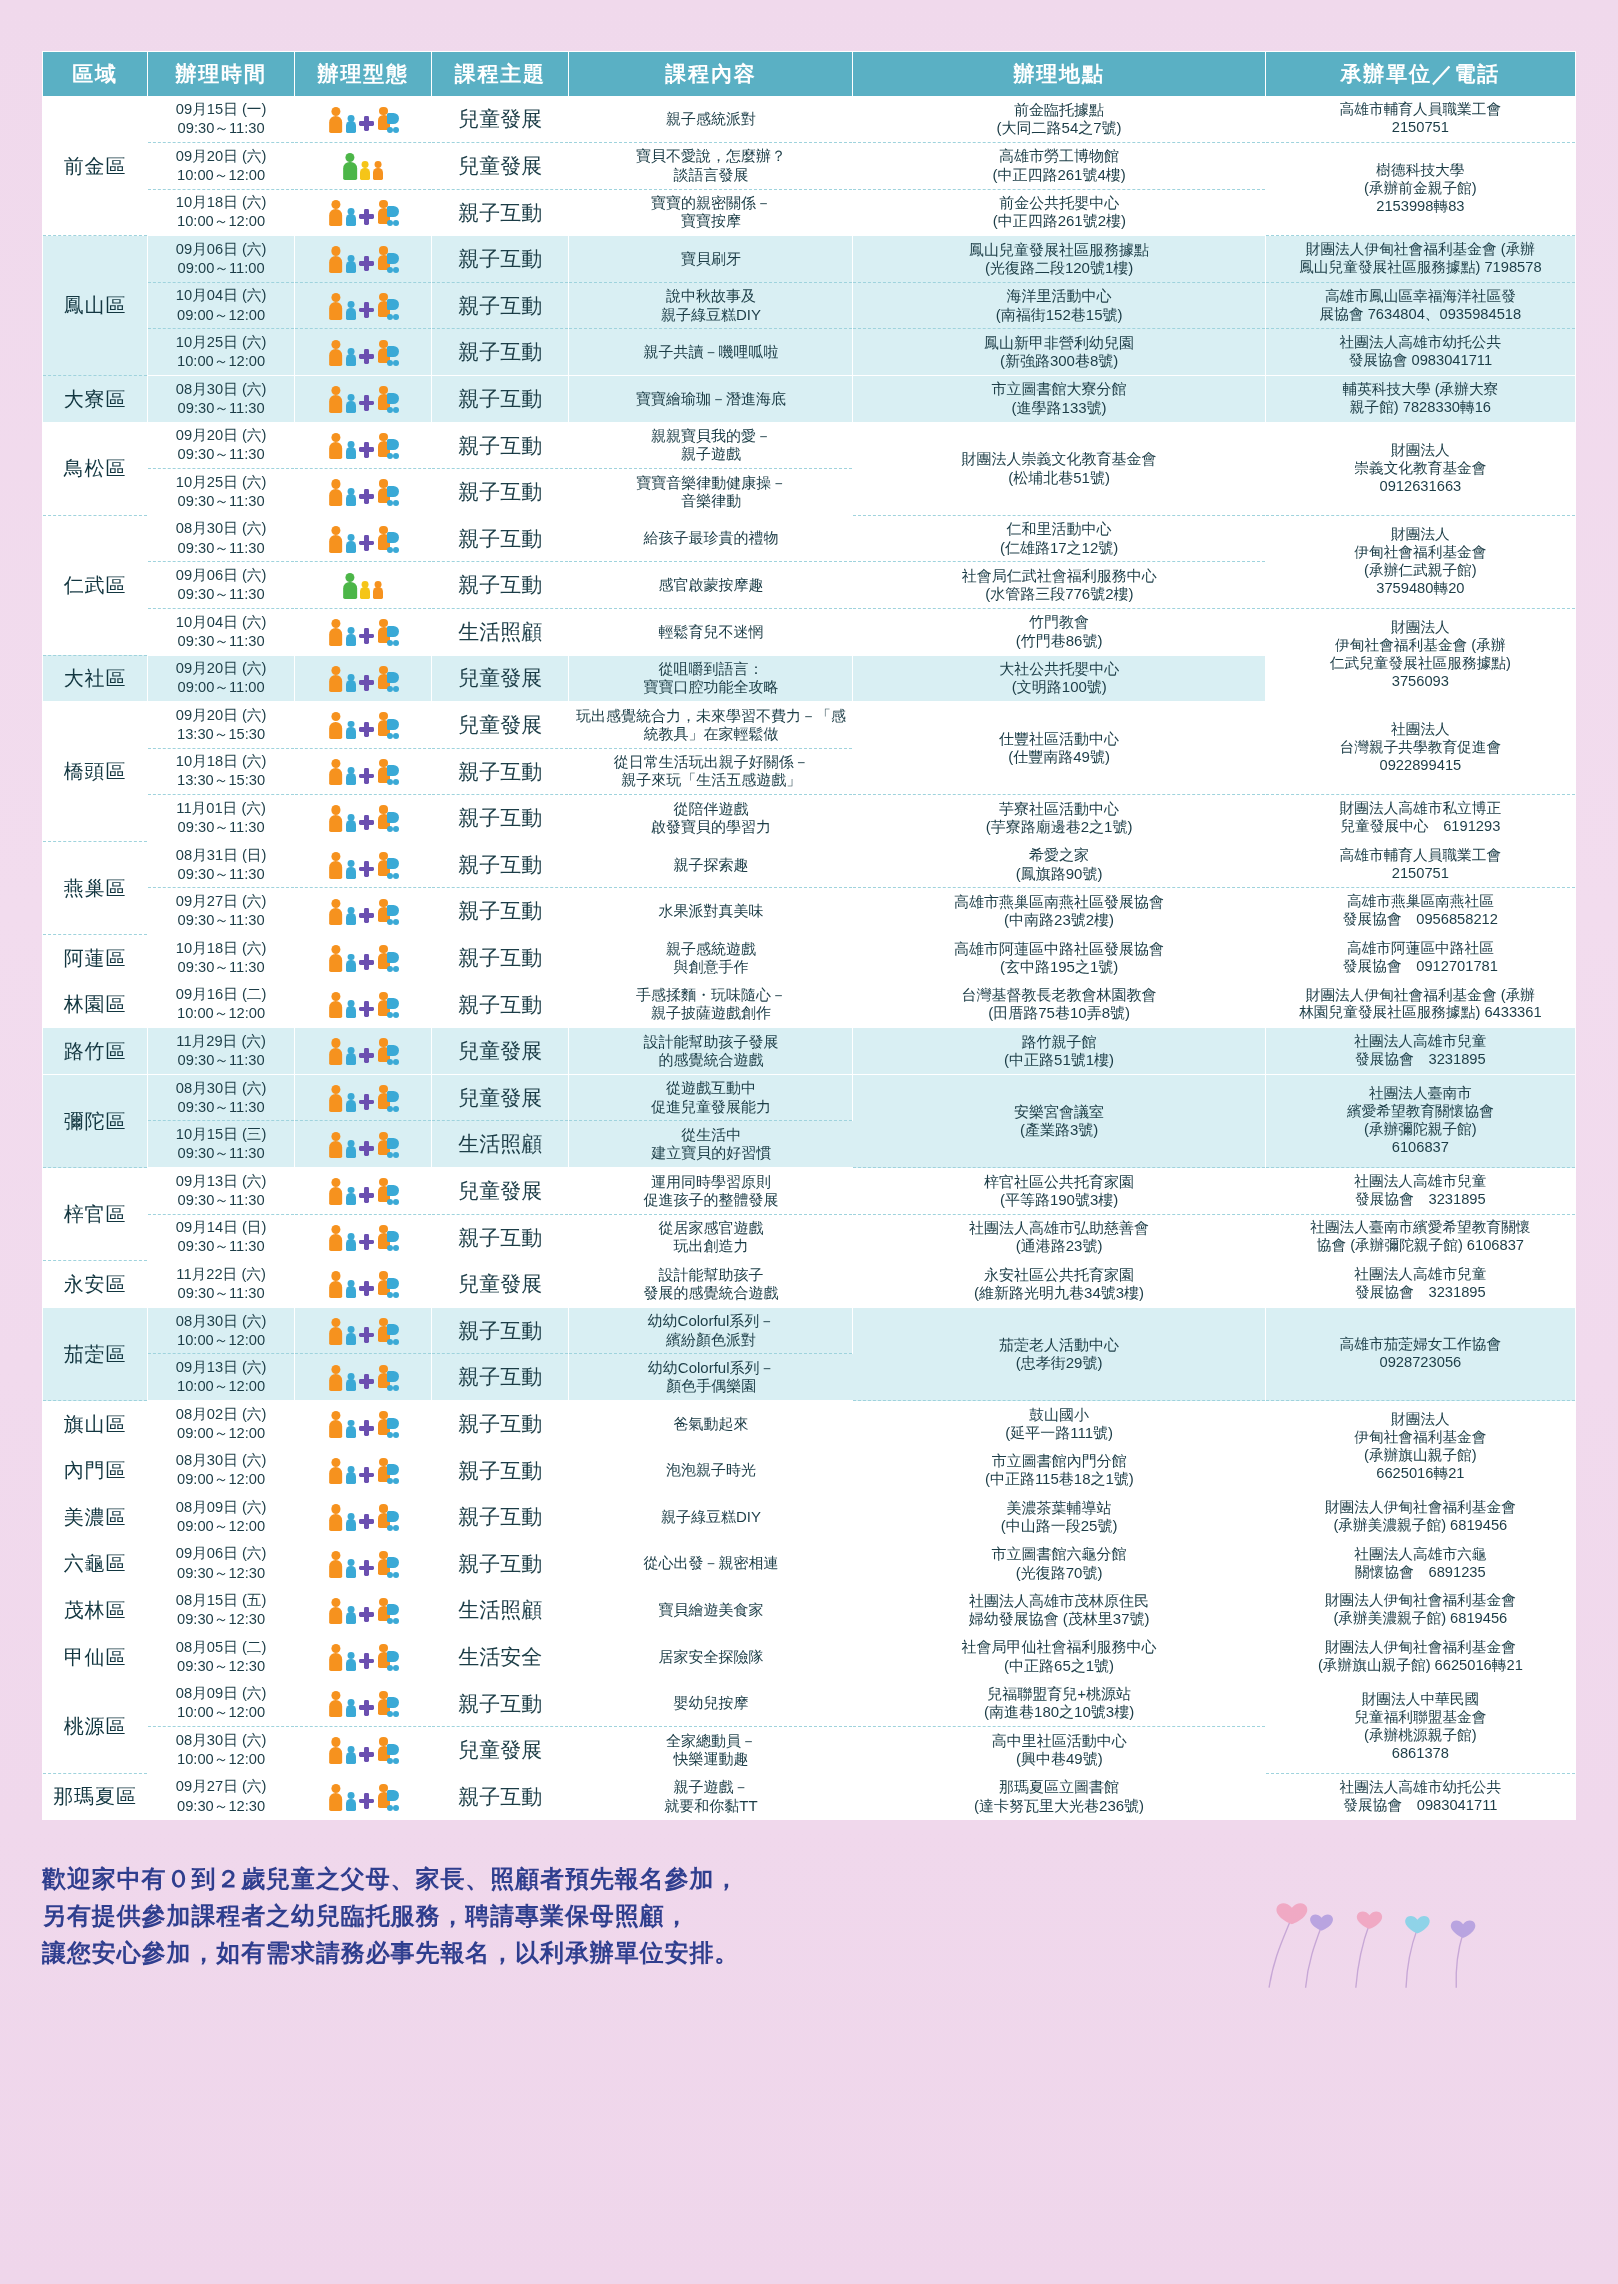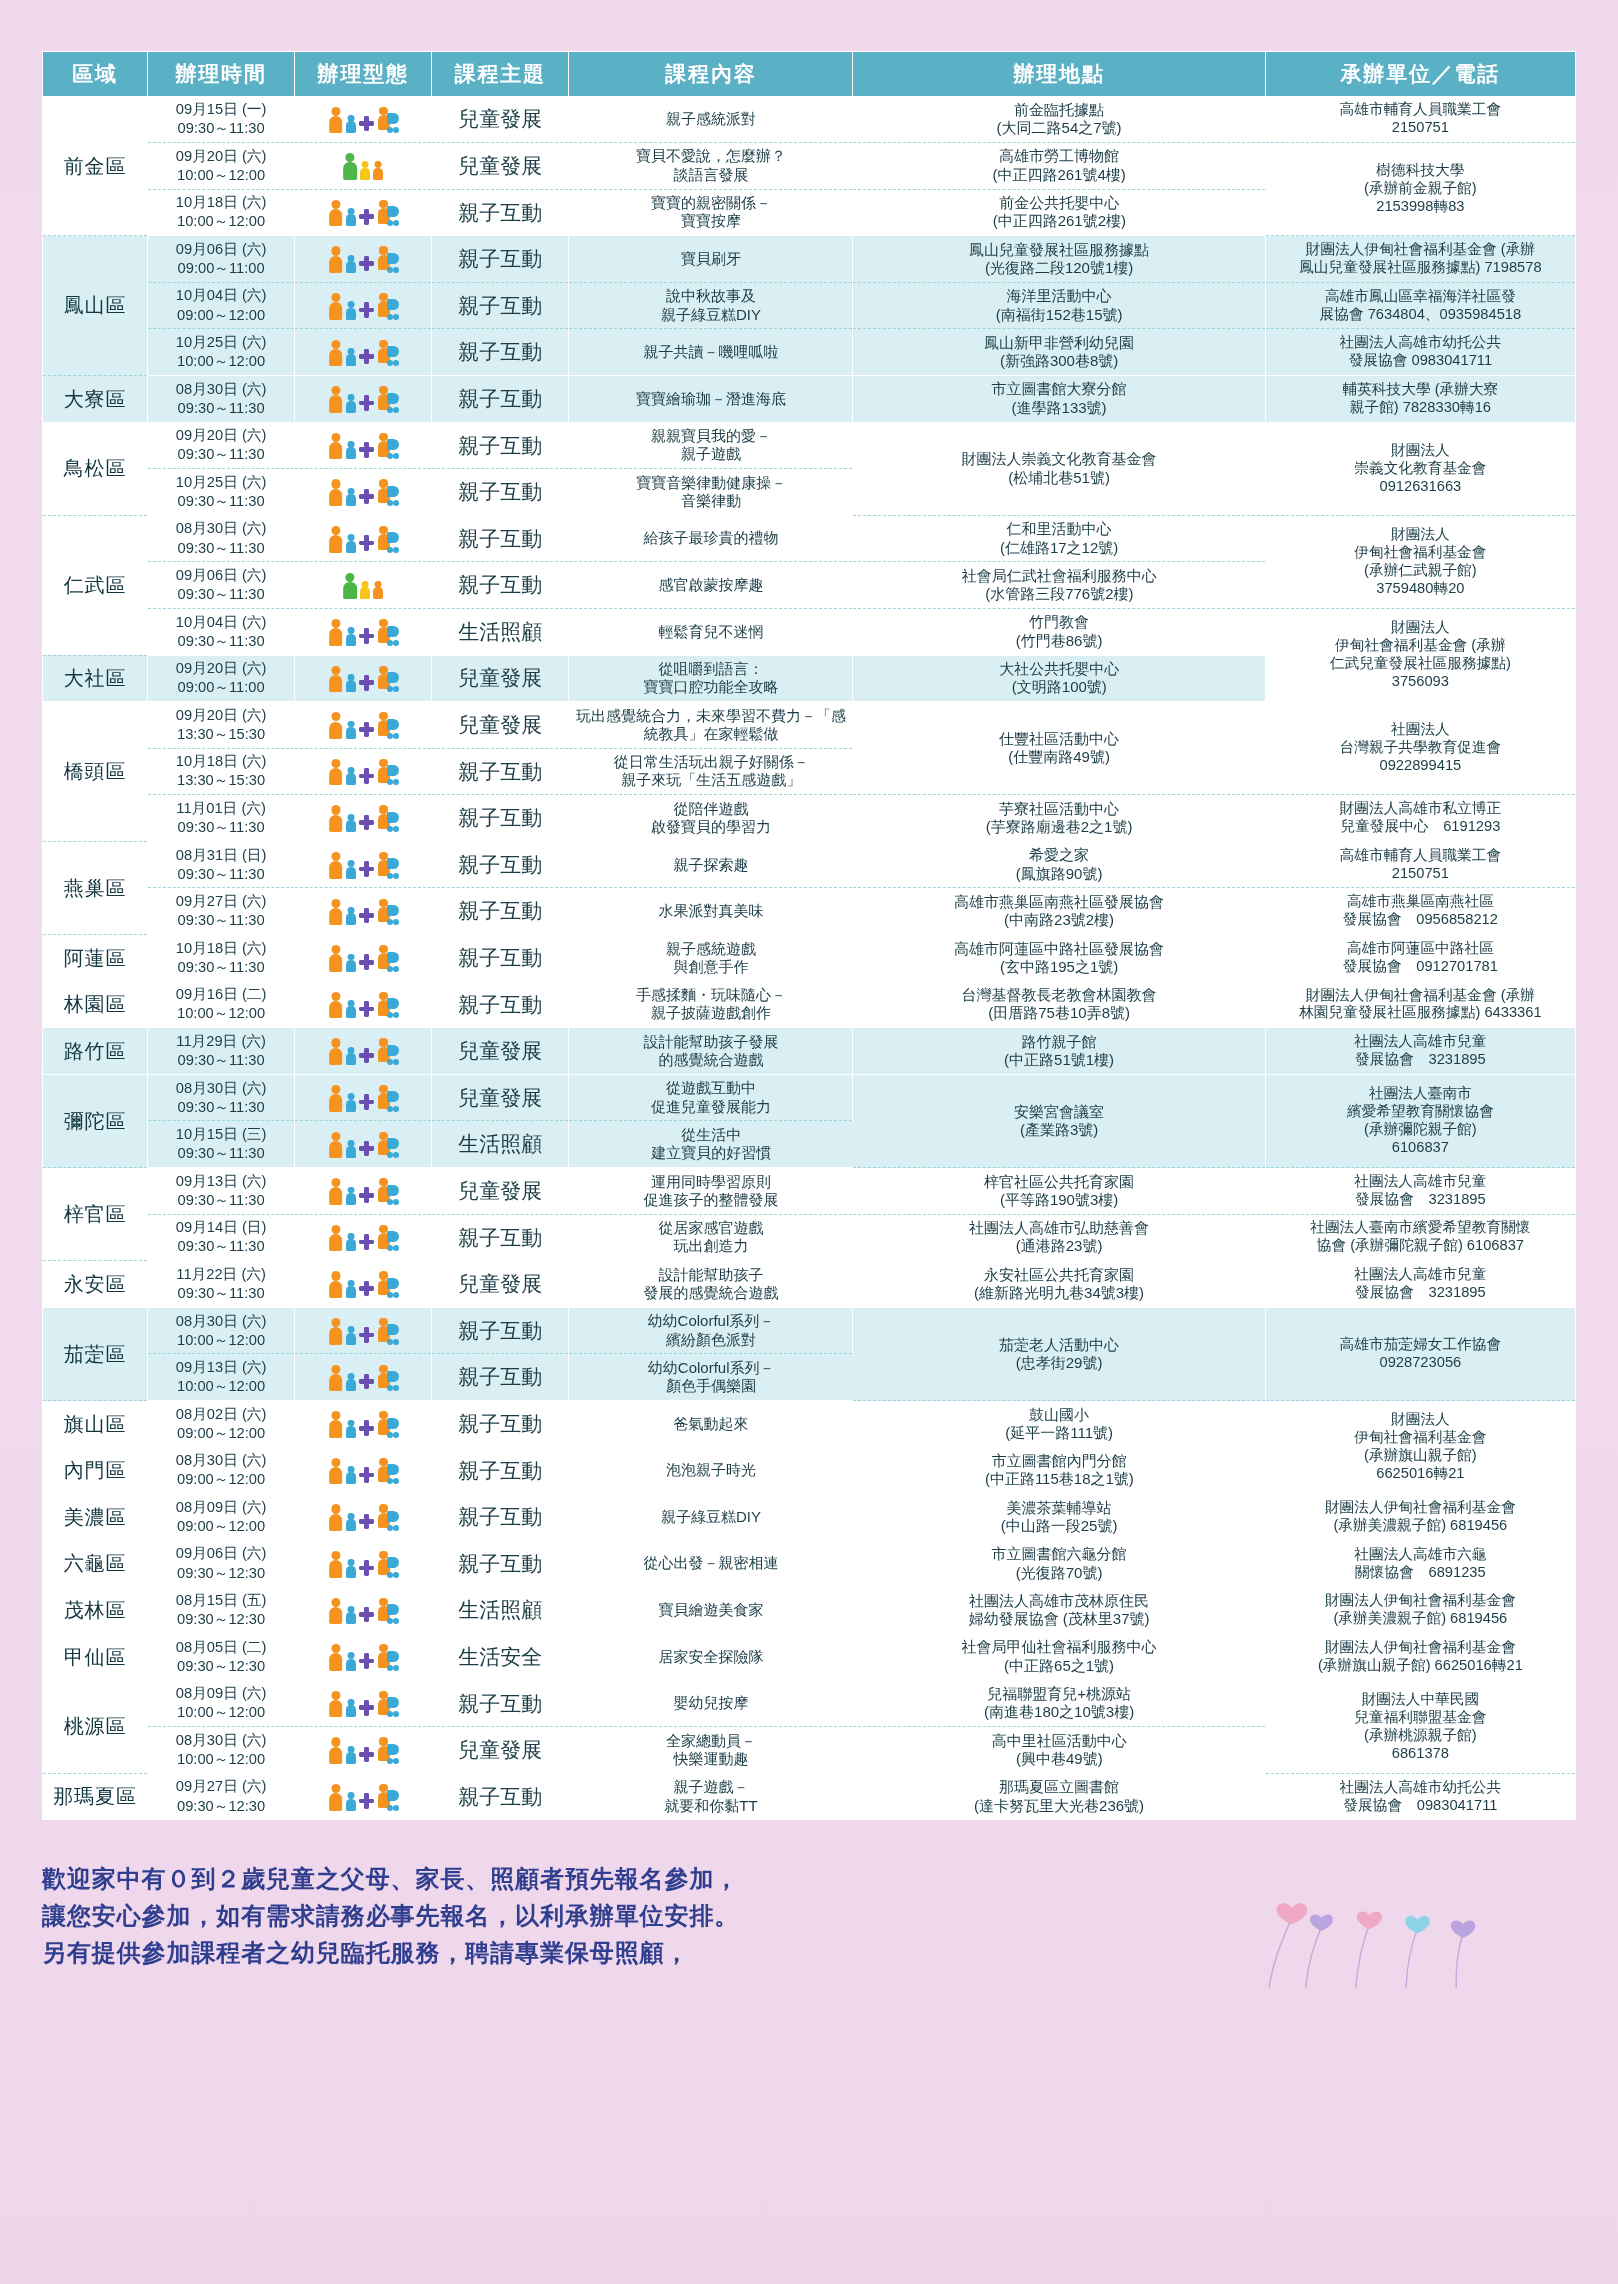--- a/index.html
+++ b/index.html
@@ -1188,22 +1188,22 @@
           <td class="topic">親子互動</td>
           <td class="content">親子遊戲－<br>就要和你黏TT</td>
           <td class="place">那瑪夏區立圖書館<br>(達卡努瓦里大光巷236號)</td>
           <td class="org">社團法人高雄市幼托公共<br>發展協會　0983041711</td>
         </tr>
       </tbody>
   </table>
 
   <div class="footer">
     <p>歡迎家中有０到２歲兒童之父母、家長、照顧者預先報名參加，</p>
+    <p>另有提供參加課程者之幼兒臨托服務，聘請專業保母照顧，</p>
     <p>讓您安心參加，如有需求請務必事先報名，以利承辦單位安排。</p>
-    <p>另有提供參加課程者之幼兒臨托服務，聘請專業保母照顧，</p>
     <svg class="flowers" viewBox="0 0 560 230">
       <g fill="none" stroke="#c7a7d6" stroke-width="3">
         <path d="M60 225 C70 160 90 120 110 70"></path>
         <path d="M140 225 C145 170 160 130 175 90"></path>
         <path d="M250 225 C255 165 265 125 280 85"></path>
         <path d="M360 225 C362 170 372 130 385 95"></path>
         <path d="M470 225 C468 175 474 140 485 105"></path>
       </g>
       <g fill="#f0a9c4">
         <path d="M110 50 c18 -22 46 -4 28 18 c-10 12 -28 18 -28 18 c0 0 -18 -6 -28 -18 c-18 -22 10 -40 28 -18z"></path>

